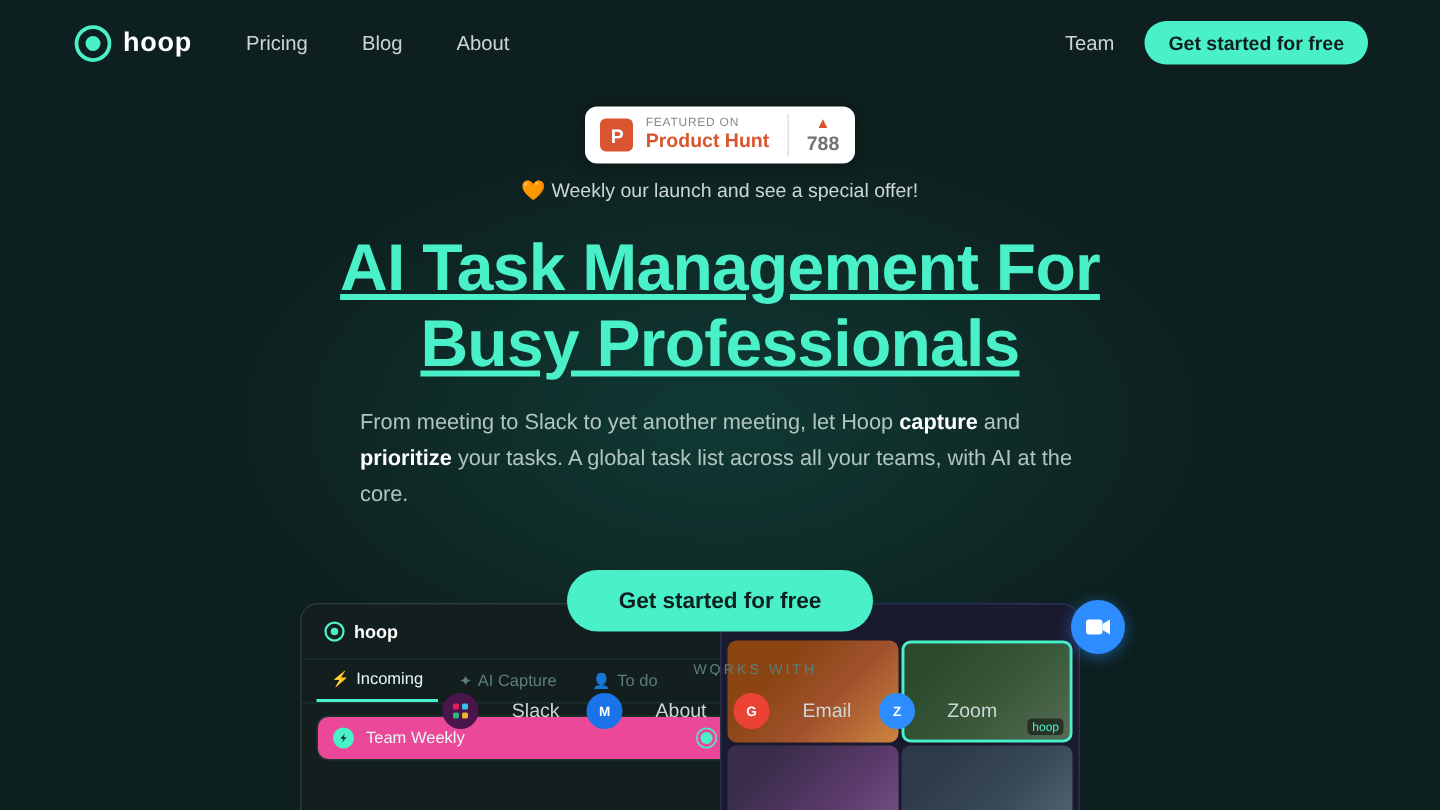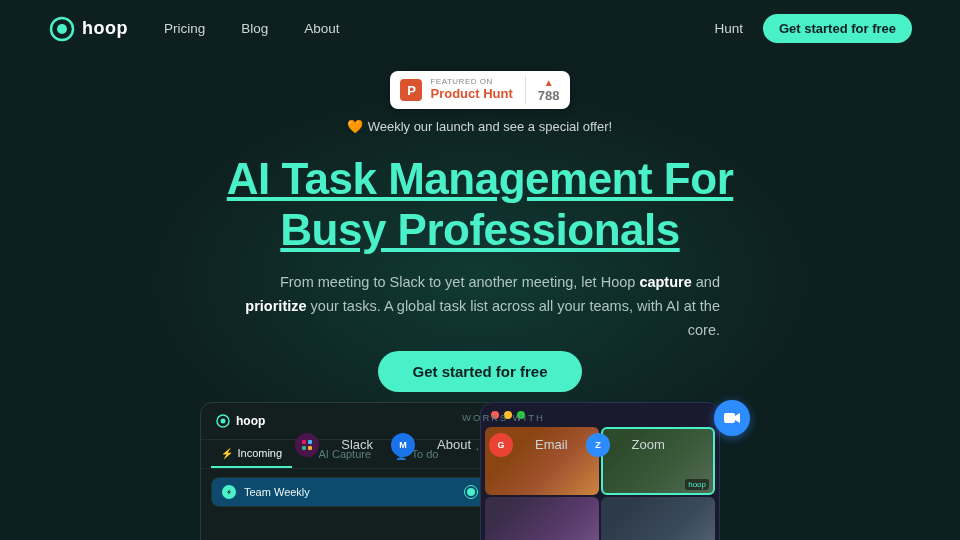--- a/index.html
+++ b/index.html
@@ -168,24 +168,24 @@
       line-height: 1.15;
       margin-bottom: 16px;
       color: #4af0c8;
       letter-spacing: -0.5px;
       text-decoration: underline;
     }
 
     .hero-subtitle {
       font-size: 14.5px;
       color: #b0c4c2;
-      text-align: right;
+      text-align: left;
       max-width: 480px;
       line-height: 1.65;
-      margin-bottom: 8px;
+      margin-bottom: 37px;
     }
     .hero-subtitle strong {
       color: #fff;
       font-weight: 700;
     }
 
     
     .cta-btn {
       background: #4af0c8;
       color: #0d1f1e;
@@ -306,21 +306,21 @@
     .hoop-tab-icon {
       font-size: 10px;
     }
     .tab-dots {
       margin-left: auto;
       color: #5a7f7c;
       font-size: 14px;
     }
     .hoop-task {
       margin: 8px 10px;
-      background: #0c4a6e;
+      background: #ec4899;
       border: 1px solid #1e3530;
       border-radius: 8px;
       padding: 7px 10px;
       display: flex;
       align-items: center;
       gap: 8px;
     }
     .task-icon {
       width: 14px;
       height: 14px;
@@ -432,21 +432,21 @@
       <circle cx="14" cy="14" r="5" fill="#4af0c8"></circle>
     </svg>
     <span class="logo-text">hoop</span>
   </div>
   <div class="nav-links">
     <a class="nav-link">Pricing</a>
     <a class="nav-link">Blog</a>
     <a class="nav-link">About</a>
   </div>
   <div class="nav-right">
-    <span class="nav-login">Hunt</span>
+    <span class="nav-login">Team</span>
     <button class="nav-cta">Get started for free</button>
   </div>
 </nav>
 
 <div class="main">
 
   <div class="ph-badge">
     <div class="ph-logo">P</div>
     <div class="ph-text">
       <span class="ph-featured">FEATURED ON</span>

